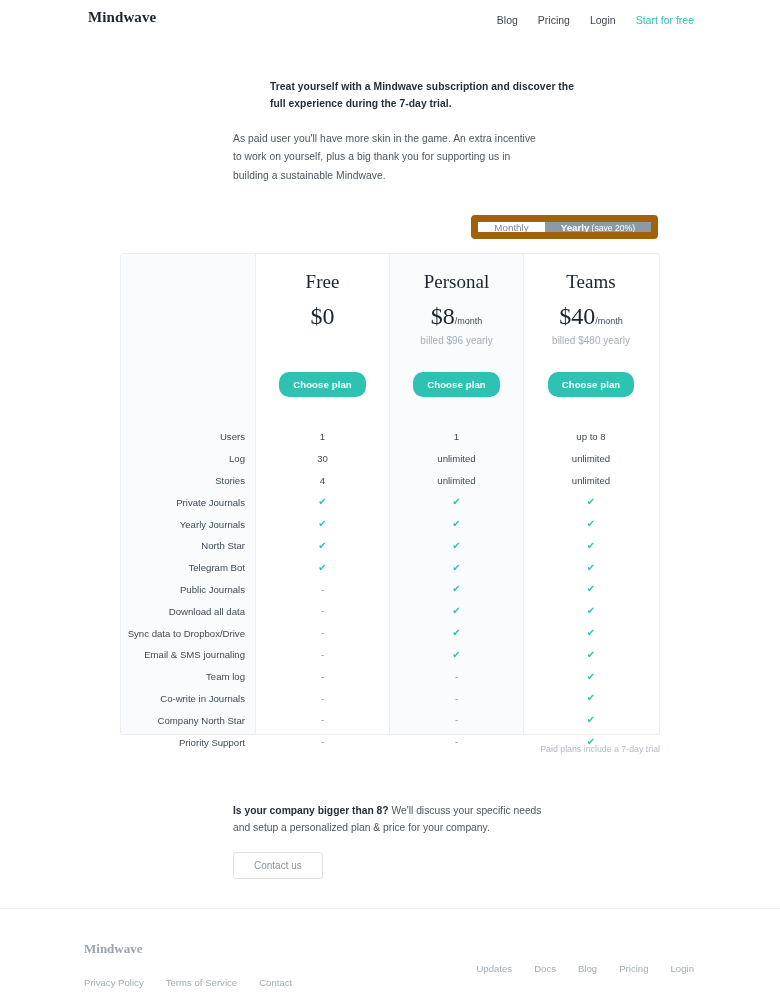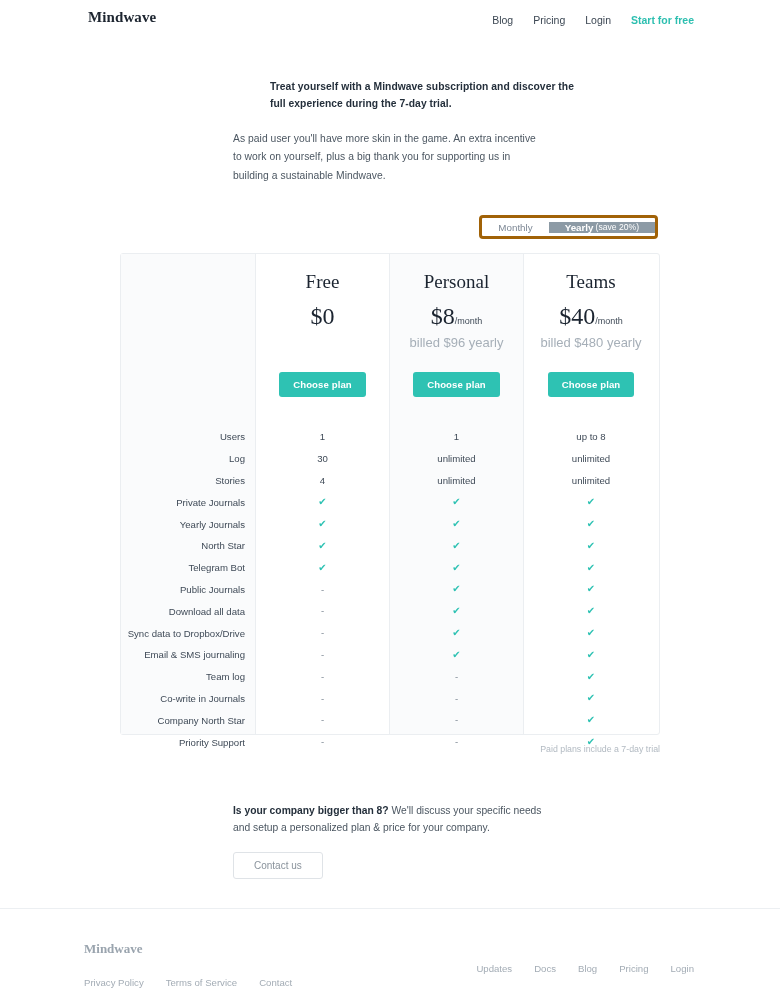--- a/index.html
+++ b/index.html
@@ -18,43 +18,43 @@
     position: absolute; top: 0; left: 0; width: 780px; height: 36px;
     display: flex; align-items: center;
   }
   .brand {
     position: absolute; left: 88px; top: 9px;
     font-family: "Liberation Serif", serif;
     font-size: 15px; font-weight: 700; color: #1d2530; letter-spacing: .1px;
   }
   .nav { position: absolute; right: 86px; top: 14px; display: flex; align-items: center; gap: 20px; }
   .nav a { font-size: 10.5px; color: #3c4753; text-decoration: none; }
-  .nav a.cta { color: #2dbfb0; font-weight: 700; }
+  .nav a.cta { color: #2dbfb0; font-weight: 400; }
 
   
   .hero { position: absolute; left: 233px; top: 62px; width: 330px; }
   .hero h1 {
     font-family: "Liberation Serif", serif;
     font-size: 26px; font-weight: 400; color: #1b2430; letter-spacing: .2px;
     line-height: 1.15;
   }
   .hero .lede {
     margin-top: 17px; font-size: 10.3px; font-weight: 700; line-height: 1.65;
     color: #242f3b; width: 322px; letter-spacing: .05px; margin-left: 37px;
   }
   .hero .body {
     margin-top: 17px; font-size: 10.3px; line-height: 1.78; color: #4b5661;
     width: 312px; letter-spacing: .05px;
   }
 
   
   .toggle-wrap { position: absolute; right: 122px; top: 215px; }
   .toggle {
-    display: inline-flex; align-items: center;
-    border: 3px solid #a16207; border-radius: 4px; overflow: hidden;
+    display: inline-flex; align-items: flex-start;
+    border: 7px solid #a16207; border-radius: 4px; overflow: hidden;
     background: #fff; height: 24px;
   }
   .toggle .seg {
     display: flex; align-items: center; justify-content: center;
     font-size: 9.8px; padding: 0 16px; cursor: pointer; color: #7c8794;
     background: #fff; white-space: nowrap; border: none; font-family: inherit;
   }
   .toggle .seg.active { background: #8c9aa5; color: #ffffff; font-weight: 600; }
   .toggle .seg.active .sub { font-weight: 400; font-size: 8.6px; margin-left: 2px; }
 
@@ -75,25 +75,25 @@
     font-size: 19px; font-weight: 400; color: #1b2430;
   }
   .plan-price {
     margin-top: 11px; font-family: "Liberation Serif", serif;
     font-size: 24px; font-weight: 400; color: #1b2430; line-height: 1;
   }
   .plan-price .per {
     font-family: "Liberation Sans", sans-serif;
     font-size: 9px; color: #3f4a57; font-weight: 400;
   }
-  .plan-billed { margin-top: 7px; font-size: 13px; color: #a6afb8; }
+  .plan-billed { margin-top: 7px; font-size: 10px; color: #a6afb8; }
 
   .plan-btn-row { height: 40px; display: flex; justify-content: center; align-items: flex-start; }
   .choose-btn {
-    background: #2ec2b3; color: #fff; border: none; border-radius: 3px;
+    background: #2ec2b3; color: #fff; border: none; border-radius: 10px;
     font-family: inherit; font-size: 9.6px; font-weight: 600;
     padding: 7px 14px; cursor: pointer; letter-spacing: .1px;
   }
 
   .rows { padding-top: 14px; }
   .cell {
     height: 21.8px; display: flex; align-items: center;
     font-size: 9.6px; color: #3f4a57;
   }
   .col-features .cell { justify-content: flex-end; padding-right: 10px; color: #3f4a57; }

